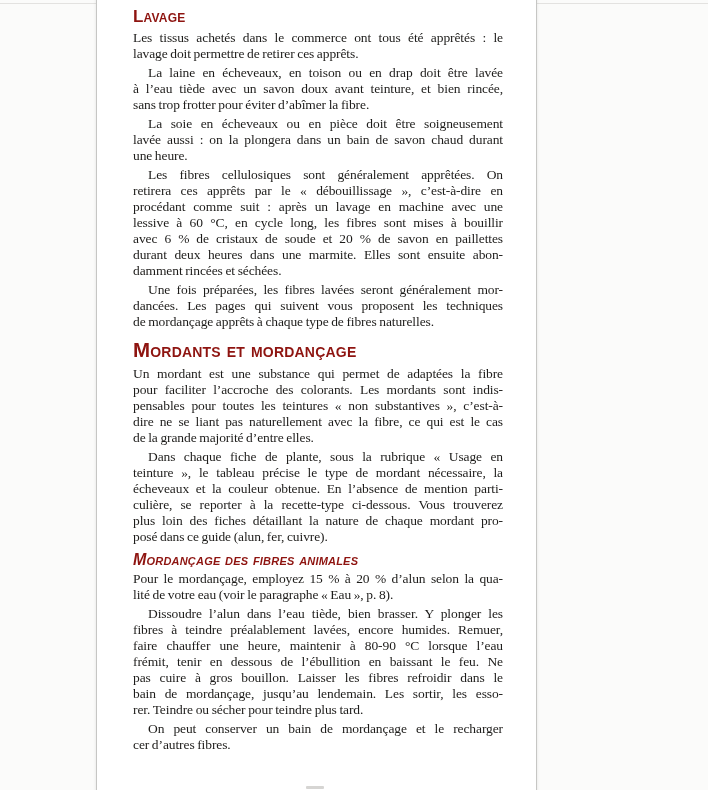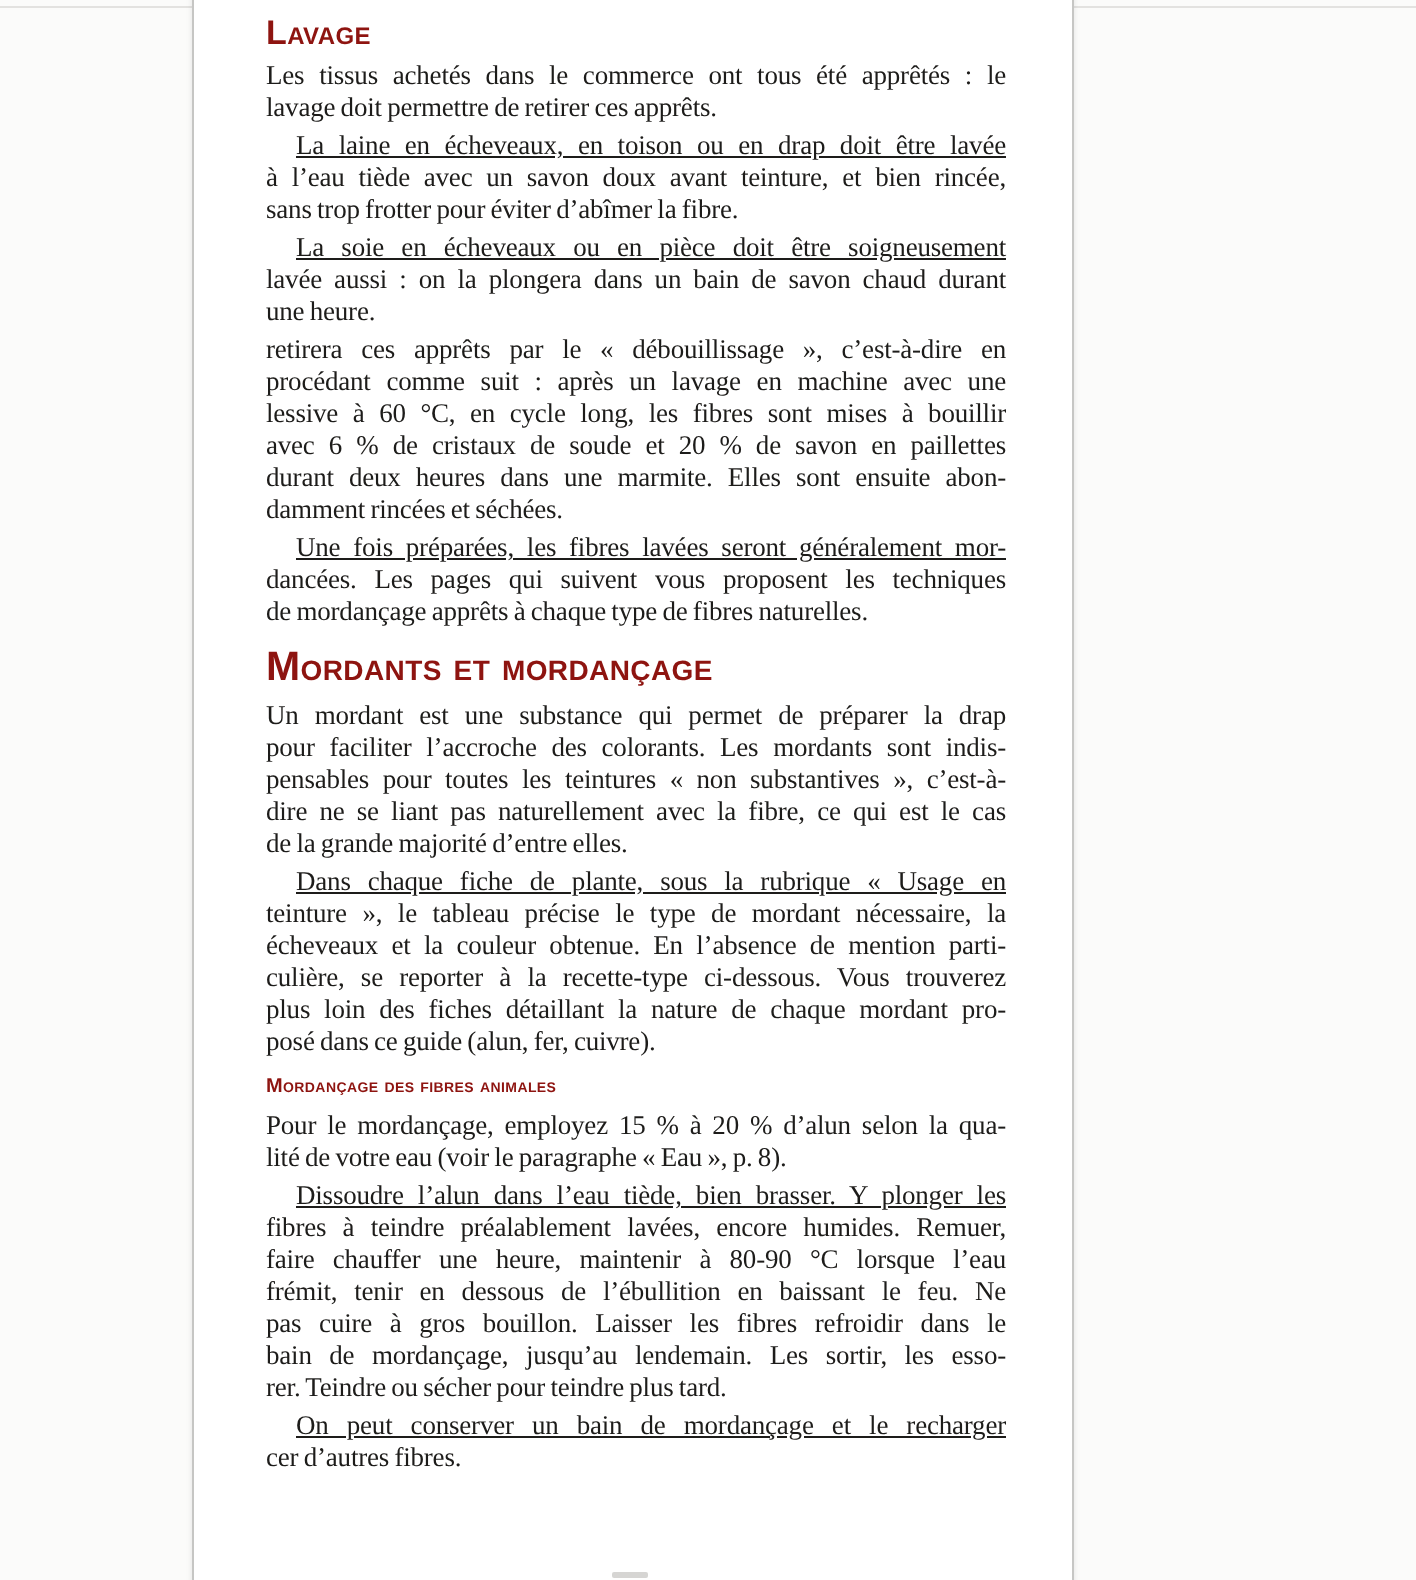--- a/index.html
+++ b/index.html
@@ -50,21 +50,20 @@
     text-justify: inter-word;
     white-space: nowrap;
     letter-spacing: -0.1px;
     word-spacing: -0.6px;
   }
   .ln.last {
     text-align-last: left;
   }
   .ln.indent {
     text-indent: 15px;
-    text-decoration: underline;
   }
   .para {
     margin: 0 0 3px 0;
   }
   .h1, .h2, .h3 {
     font-family: "Liberation Sans", sans-serif;
     font-weight: bold;
     font-variant: small-caps;
     color: #8e1410;
     letter-spacing: 0.2px;
@@ -74,23 +73,24 @@
     line-height: 19px;
     margin: 0 0 4px 0;
   }
   .h2 {
     font-size: 20.5px;
     line-height: 24px;
     margin: 8px 0 4px 0;
     text-align: left;
   }
   .h3 {
-    font-size: 10px;
+    font-size: 16px;
     line-height: 17px;
     margin: 6px 0 3px 0;
+    font-style: italic;
   }
   .clipped-fragment {
     position: absolute;
     left: 209px;
     top: 797px;
     width: 18px;
     height: 3px;
     background: #c4c3c1;
     opacity: 0.7;
     border-radius: 1px;
@@ -112,35 +112,36 @@
         <div class="ln indent">La laine en écheveaux, en toison ou en drap doit être lavée</div>
         <div class="ln">à l’eau tiède avec un savon doux avant teinture, et bien rincée,</div>
         <div class="ln last">sans trop frotter pour éviter d’abîmer la fibre.</div>
       </div>
       <div class="para">
         <div class="ln indent">La soie en écheveaux ou en pièce doit être soigneusement</div>
         <div class="ln">lavée aussi : on la plongera dans un bain de savon chaud durant</div>
         <div class="ln last">une heure.</div>
       </div>
       <div class="para">
+        <div class="ln indent">Les fibres cellulosiques sont généralement apprêtées. On</div>
         <div class="ln">retirera ces apprêts par le « débouillissage », c’est-à-dire en</div>
         <div class="ln">procédant comme suit : après un lavage en machine avec une</div>
         <div class="ln">lessive à 60 °C, en cycle long, les fibres sont mises à bouillir</div>
         <div class="ln">avec 6 % de cristaux de soude et 20 % de savon en paillettes</div>
         <div class="ln">durant deux heures dans une marmite. Elles sont ensuite abon-</div>
         <div class="ln last">damment rincées et séchées.</div>
       </div>
       <div class="para">
         <div class="ln indent">Une fois préparées, les fibres lavées seront généralement mor-</div>
         <div class="ln">dancées. Les pages qui suivent vous proposent les techniques</div>
         <div class="ln last">de mordançage apprêts à chaque type de fibres naturelles.</div>
       </div>
       <div class="h2">Mordants et mordançage</div>
       <div class="para">
-        <div class="ln">Un mordant est une substance qui permet de préparer la drap</div>
+        <div class="ln">Un mordant est une substance qui permet de adaptées la fibre</div>
         <div class="ln">pour faciliter l’accroche des colorants. Les mordants sont indis-</div>
         <div class="ln">pensables pour toutes les teintures « non substantives », c’est-à-</div>
         <div class="ln">dire ne se liant pas naturellement avec la fibre, ce qui est le cas</div>
         <div class="ln last">de la grande majorité d’entre elles.</div>
       </div>
       <div class="para">
         <div class="ln indent">Dans chaque fiche de plante, sous la rubrique « Usage en</div>
         <div class="ln">teinture », le tableau précise le type de mordant nécessaire, la</div>
         <div class="ln">écheveaux et la couleur obtenue. En l’absence de mention parti-</div>
         <div class="ln">culière, se reporter à la recette-type ci-dessous. Vous trouverez</div>

